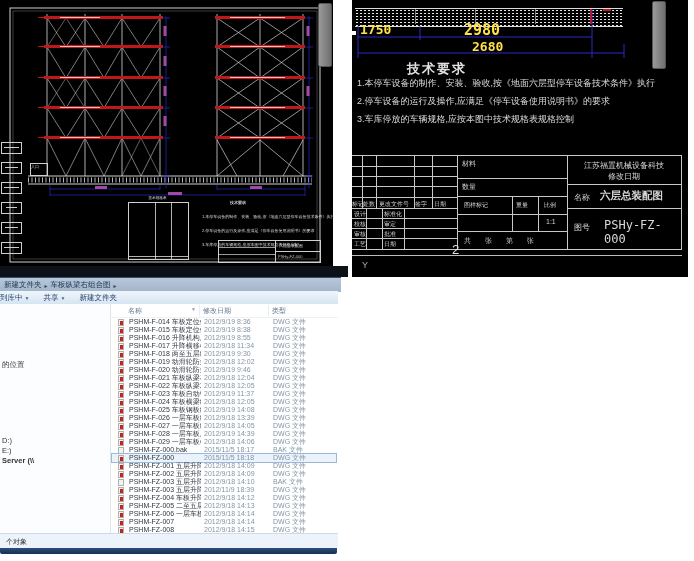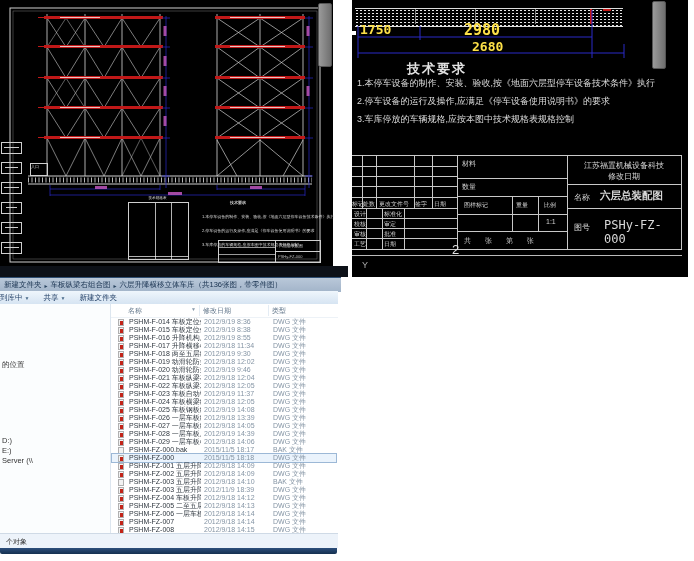--- a/index.html
+++ b/index.html
@@ -281,32 +281,31 @@
   </div>
 
   <div class="abs" id="dark-strip"></div>
 
   <div class="abs" id="explorer">
     <div class="abs" id="breadcrumb-bar">
         <span class="bc-item">新建文件夹</span>
         <span class="bc-sep">▸</span>
         <span class="bc-item">车板纵梁右组合图</span>
         <span class="bc-sep">▸</span>
-        <span class="bc-item">六层升降横移立体车库（共136张图，带零件图）</span>
       </div>
     <div class="abs" id="toolbar">
         <span class="tb-item">到库中<span class="tb-arrow">▼</span></span>
         <span class="tb-item">共享<span class="tb-arrow">▼</span></span>
         <span class="tb-item">新建文件夹</span>
       </div>
     <div class="abs" id="sidebar">
         <span class="side-item" style="top: 56px;">的位置</span>
         <span class="side-item" style="top: 132px;">D:)</span>
         <span class="side-item" style="top: 142px;">E:)</span>
-        <span class="side-item" style="top: 152px;">Server (\\</span>
+        <span class="side-item" style="top: 152px; font-weight: bold;">Server (\\</span>
       </div>
     <div class="abs" id="filelist">
       <div id="col-headers">
         <span class="abs" style="left:17px;top:2px;">名称</span>
         <span class="abs" style="left:80px;top:2px;font-size:5px;color:#8899aa;">▼</span>
         <span class="abs" style="left:92px;top:2px;">修改日期</span>
         <span class="abs" style="left:161px;top:2px;">类型</span>
         <span class="colsep" style="left:88px;"></span>
         <span class="colsep" style="left:157px;"></span>
       </div>

